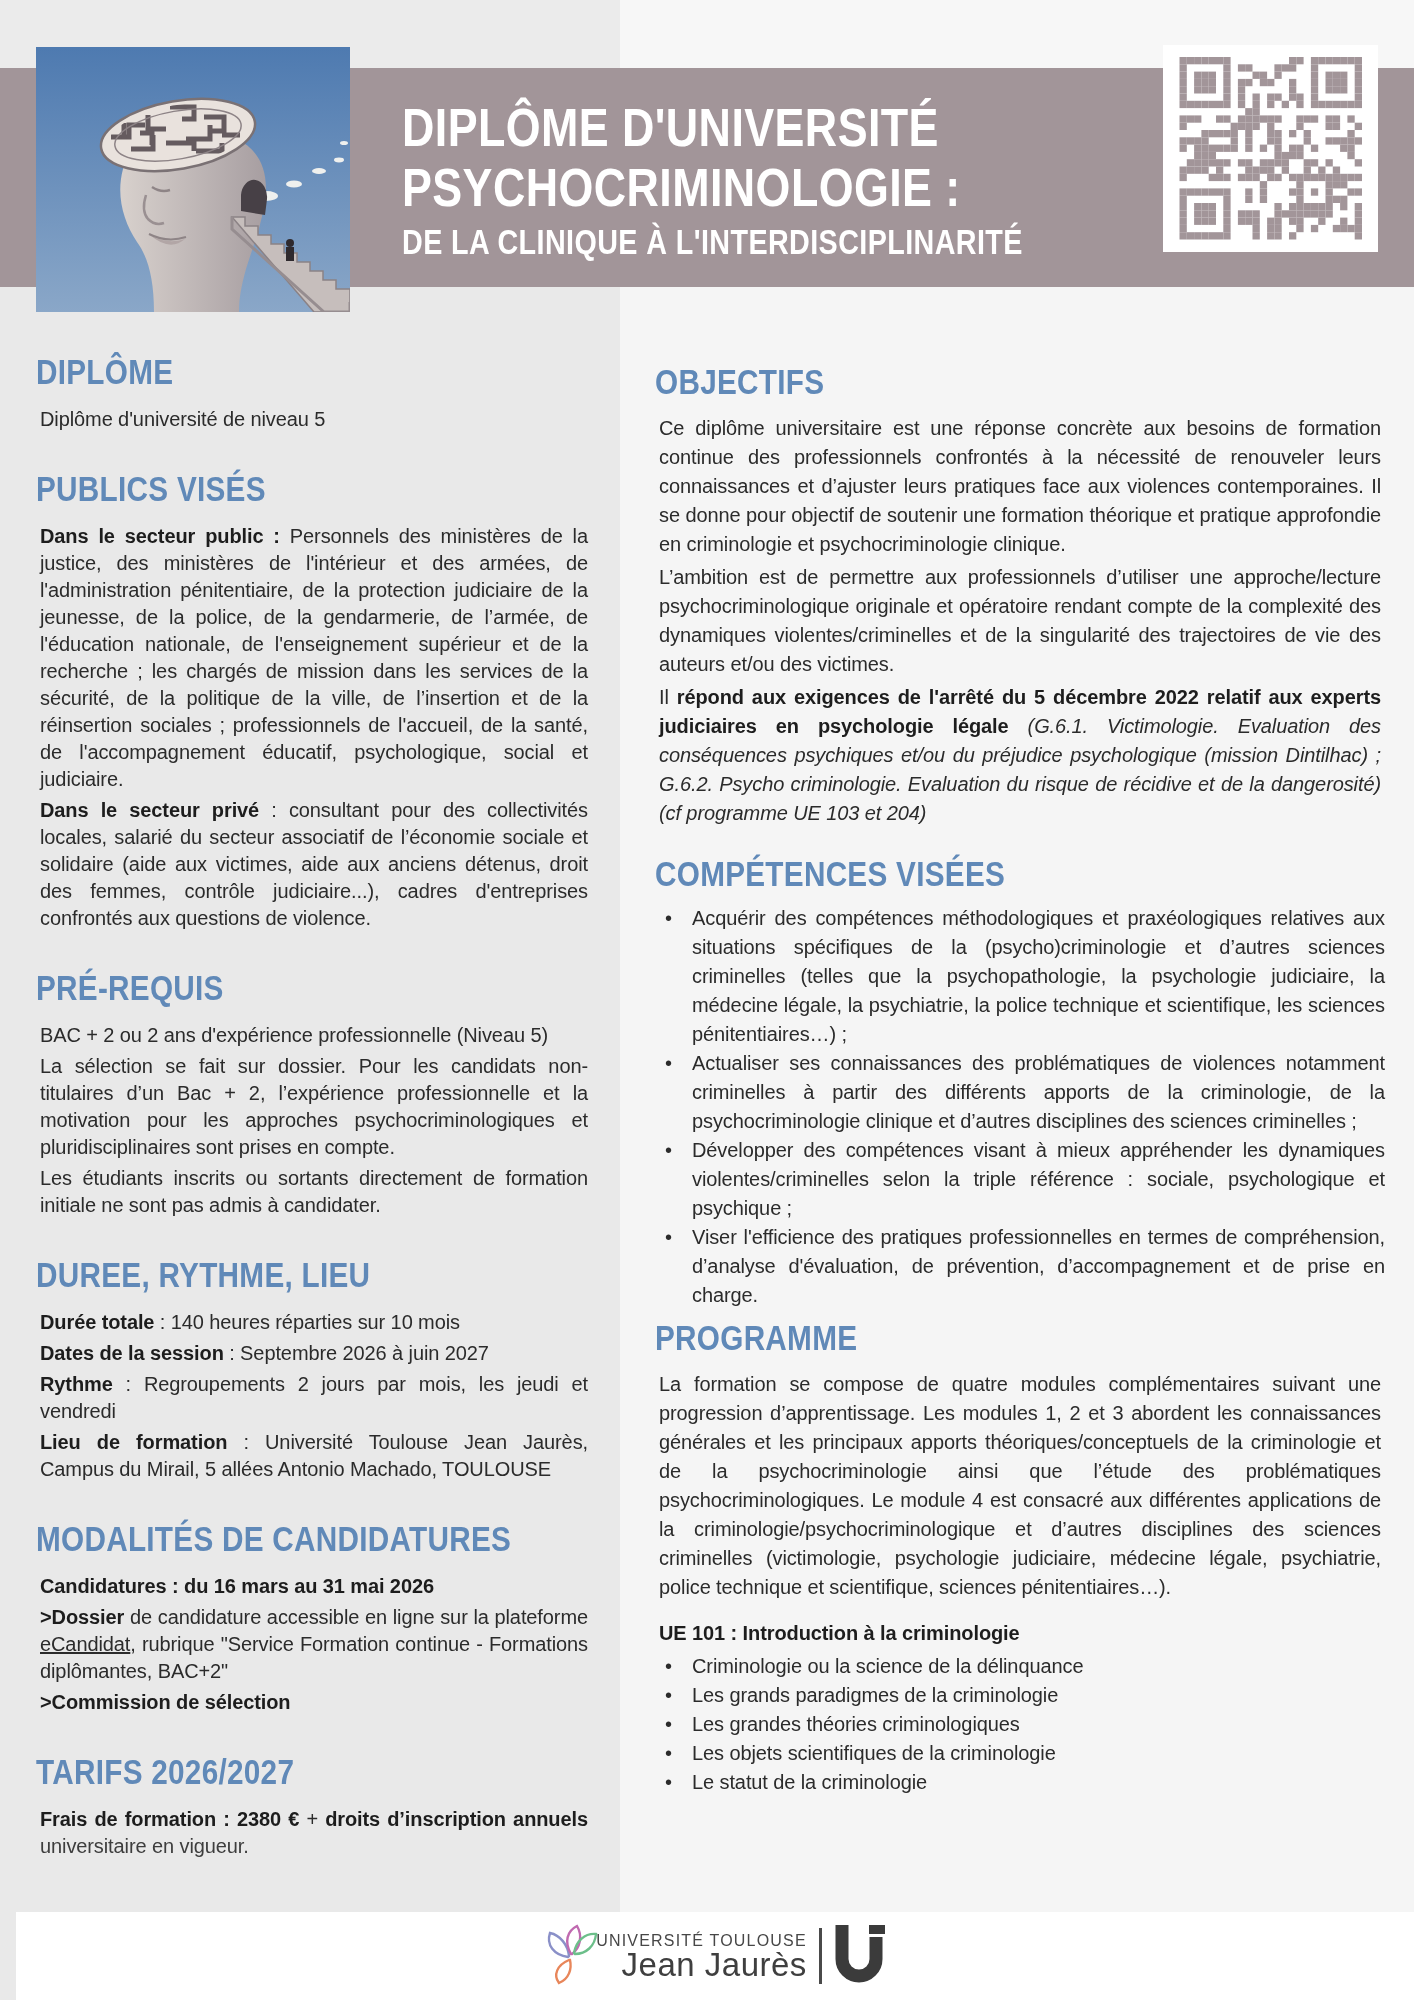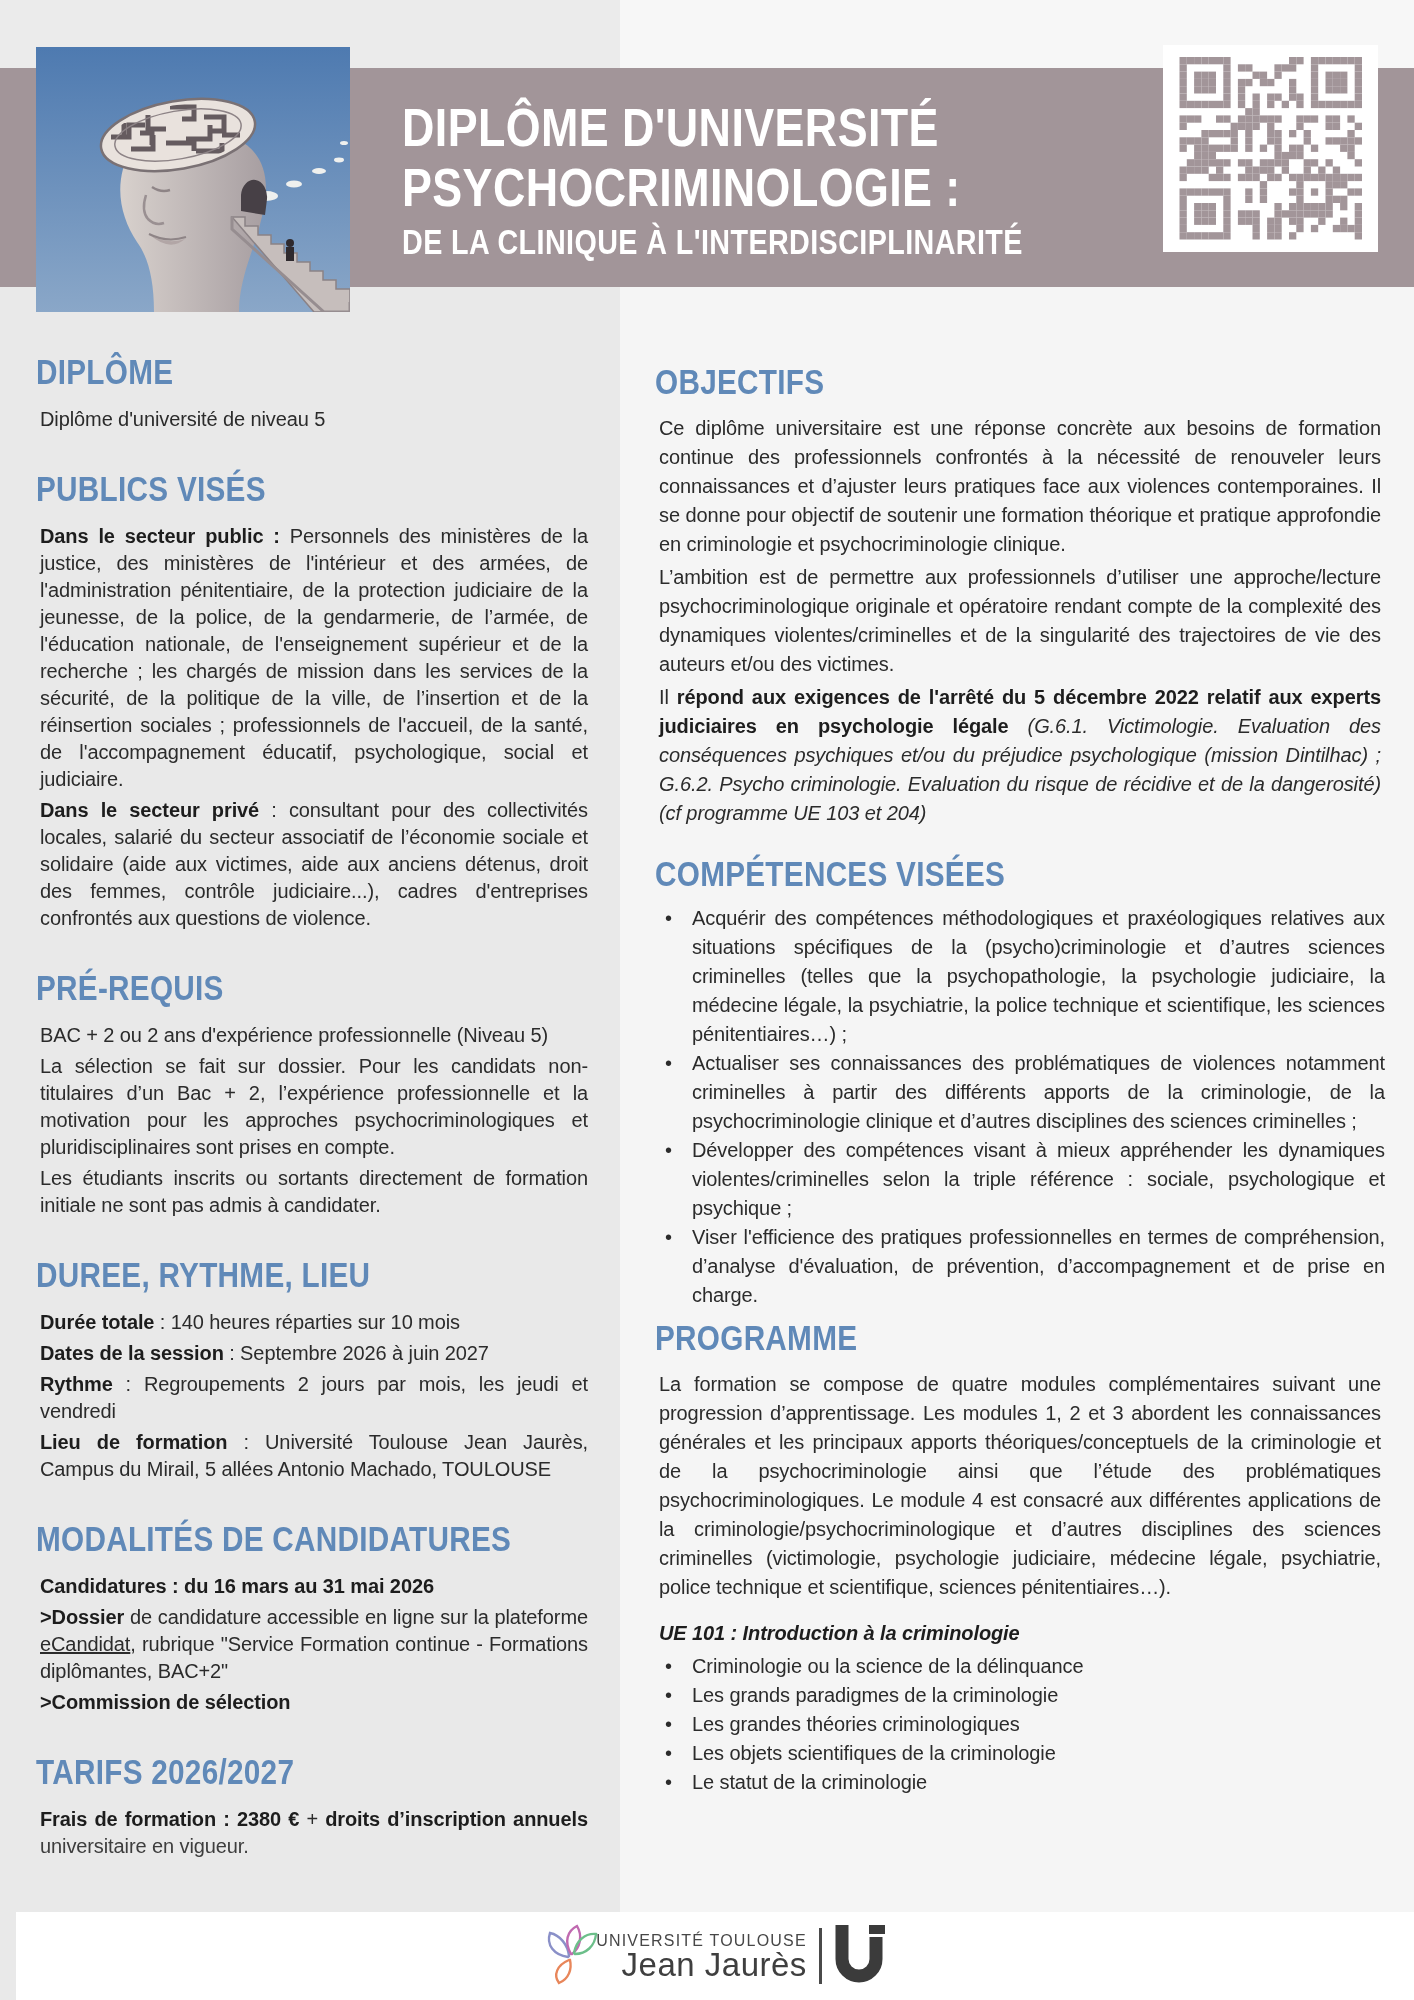--- a/index.html
+++ b/index.html
@@ -33,21 +33,21 @@
   h2.mt-xs{margin-top:8px;margin-bottom:12px;}
   p{margin:4px;font-size:20px;line-height:27px;text-align:justify;letter-spacing:-0.1px;}
   .col-right p{line-height:29px;}
   b,.lbl{font-weight:700;color:#1d1d1d;}
   i{font-style:italic;}
   .underline{text-decoration:underline;}
   ul.bullets{margin:0;padding:0;list-style:none;}
   ul.bullets li{position:relative;padding-left:37px;font-size:20px;line-height:29px;
                 text-align:justify;letter-spacing:-0.1px;}
   ul.bullets li::before{content:"\2022";position:absolute;left:10px;top:0;}
-  .ue-title{font-weight:700;color:#1d1d1d;margin-top:17px;line-height:29px;font-style:italic;}
+  .ue-title{font-weight:700;color:#1d1d1d;margin-top:17px;line-height:29px;}
   .muted{color:#3d3d3d;}
   
   .footer{position:absolute;left:16px;right:0;bottom:0;height:88px;background:#ffffff;
           display:flex;align-items:center;justify-content:center;z-index:4;}
   .logo{display:flex;align-items:center;}
   .logo-petals{margin-right:-6px;}
   .logo-text{text-align:right;color:#474747;margin-right:12px;}
   .logo-text .l1{font-size:16px;letter-spacing:1.2px;line-height:18px;}
   .logo-text .l2{font-size:33px;line-height:30px;letter-spacing:.5px;color:#3f3f3f;}
   .logo-divider{width:3px;height:56px;background:#4a4a4a;margin-right:10px;}

